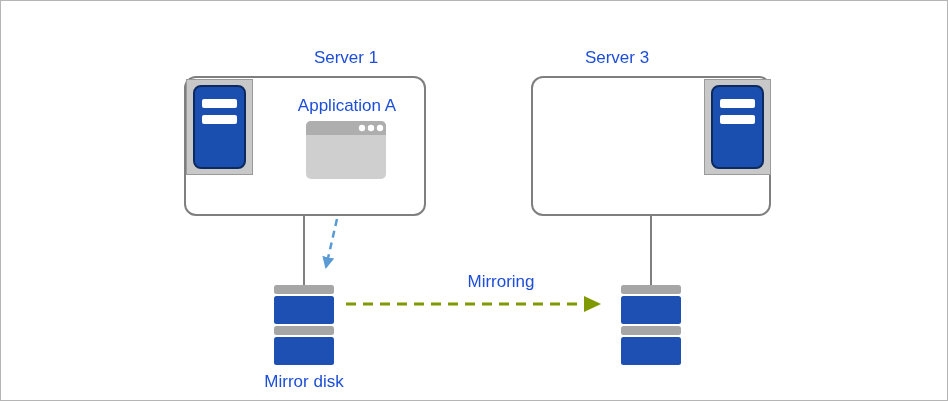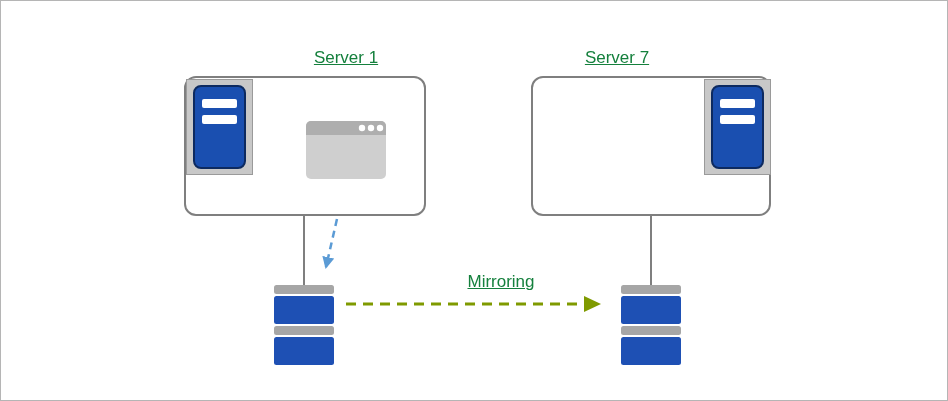--- a/index.html
+++ b/index.html
@@ -10,24 +10,23 @@
     width: 948px;
     height: 401px;
     background: #ffffff;
     border: 1px solid #b5b5b5;
     overflow: hidden;
   }
   .abs { position: absolute; }
   .label {
     position: absolute;
     font-size: 17px;
-    color: #15803d;
+    color: #1d4ed8;
     white-space: nowrap;
     transform: translateX(-50%);
-    text-decoration: underline;
   }
   .server-box {
     position: absolute;
     background: #ffffff;
     border: 2px solid #7f7f7f;
     border-radius: 12px;
   }
   .overlay { position: absolute; left: 0; top: 0; pointer-events: none; }
 </style>
 </head>
@@ -58,30 +57,31 @@
 
   <div class="server-box" style="left:183px; top:75px; width:242px; height:140px;"></div>
 
   <svg class="abs" style="left:185px; top:78px;" width="67" height="96" viewBox="0 0 67 96">
     <rect x="0.5" y="0.5" width="66" height="95" stroke="#9a9a9a" fill="#c8c8c8"></rect>
     <rect x="8" y="7" width="51" height="82" rx="7" stroke-width="2" stroke="#0d2a60" fill="#1a4fb0"></rect>
     <rect x="16" y="20" width="35" height="9" rx="2" fill="#ffffff"></rect>
     <rect x="16" y="36" width="35" height="9" rx="2" fill="#ffffff"></rect>
   </svg>
 
+  <div class="label" style="left:346px; top:95px;">Application A</div>
 
   <svg class="abs" style="left:305px; top:120px;" width="80" height="58" viewBox="0 0 80 58">
     <rect x="0" y="0" width="80" height="58" rx="5" fill="#cfcfcf"></rect>
     <path d="M5,0 h70 a5,5 0 0 1 5,5 v9 h-80 v-9 a5,5 0 0 1 5,-5 z" fill="#aeaeae"></path>
     <circle cx="56" cy="7" r="3.2" fill="#ffffff"></circle>
     <circle cx="65" cy="7" r="3.2" fill="#ffffff"></circle>
     <circle cx="74" cy="7" r="3.2" fill="#ffffff"></circle>
   </svg>
 
-  <div class="label" style="left:616px; top:47px;">Server 7</div>
+  <div class="label" style="left:616px; top:47px;">Server 3</div>
 
   <div class="server-box" style="left:530px; top:75px; width:240px; height:140px;"></div>
 
   <svg class="abs" style="left:703px; top:78px;" width="67" height="96" viewBox="0 0 67 96">
     <rect x="0.5" y="0.5" width="66" height="95" stroke="#9a9a9a" fill="#c8c8c8"></rect>
     <rect x="8" y="7" width="51" height="82" rx="7" stroke-width="2" stroke="#0d2a60" fill="#1a4fb0"></rect>
     <rect x="16" y="20" width="35" height="9" rx="2" fill="#ffffff"></rect>
     <rect x="16" y="36" width="35" height="9" rx="2" fill="#ffffff"></rect>
   </svg>
 
@@ -92,16 +92,17 @@
     <rect x="0" y="52" width="60" height="28" rx="2.5" fill="#1e50b4"></rect>
   </svg>
 
   <svg class="abs" style="left:620px; top:284px;" width="60" height="80" viewBox="0 0 60 80">
     <rect x="0" y="0" width="60" height="9" rx="2.5" fill="#a6a6a6"></rect>
     <rect x="0" y="11" width="60" height="28" rx="2.5" fill="#1e50b4"></rect>
     <rect x="0" y="41" width="60" height="9" rx="2.5" fill="#a6a6a6"></rect>
     <rect x="0" y="52" width="60" height="28" rx="2.5" fill="#1e50b4"></rect>
   </svg>
 
+  <div class="label" style="left:303px; top:371px;">Mirror disk</div>
 
   <div class="label" style="left:500px; top:271px;">Mirroring</div>
 
 </div>
 
 </body></html>

